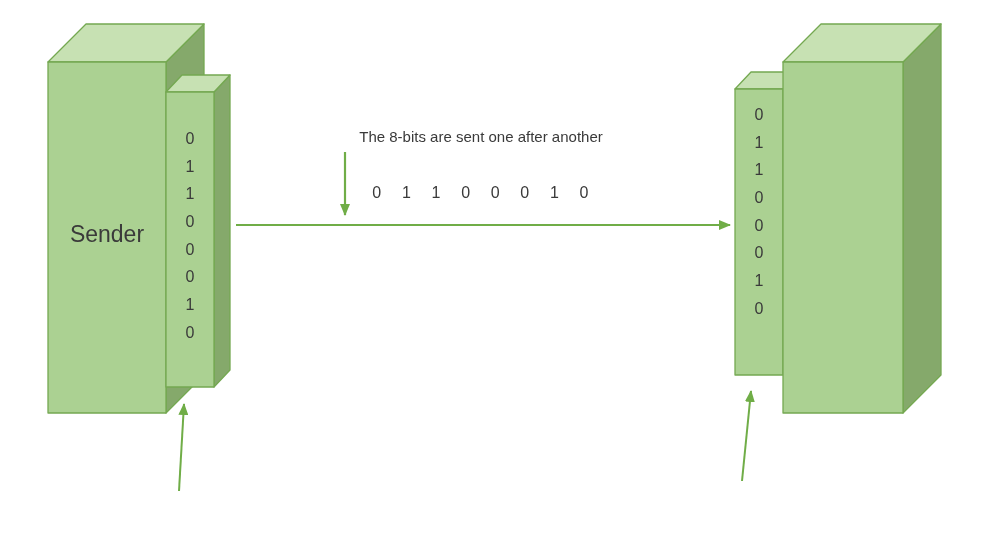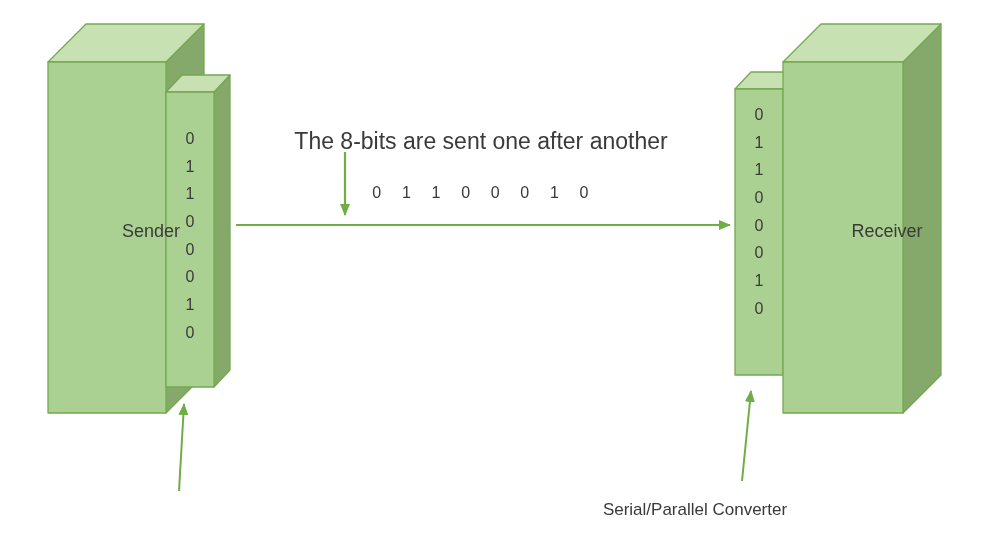--- a/index.html
+++ b/index.html
@@ -3,22 +3,22 @@
 <meta charset="utf-8">
 <style>
   html,body{margin:0;padding:0;background:#ffffff;}
   .canvas{
     position:relative;width:999px;height:544px;background:#ffffff;
     font-family:"Liberation Sans",sans-serif;color:var(--text,#3a3a3a);
     overflow:hidden;
   }
   .canvas svg{position:absolute;left:0;top:0;}
   .txt{position:absolute;text-align:center;white-space:nowrap;}
-  .device-label{font-size:18px;padding-left:44px;}
-  .note{font-size:23px;}
+  .device-label{font-size:23px;}
+  .note{font-size:15px;}
   .conv-label{font-size:17px;}
   .bit-stack{position:absolute;display:flex;flex-direction:column;align-items:center;}
   .bit-stack span{display:block;height:27.7px;line-height:27.7px;font-size:16px;text-align:center;}
   .bit-row{position:absolute;display:flex;flex-direction:row;}
   .bit-row span{display:block;width:29.6px;height:26px;line-height:26px;font-size:16px;text-align:center;}
   polygon,rect.face{stroke:var(--outline,#74a851);stroke-width:1.3;stroke-linejoin:round;}
 </style>
 </head>
 <body>
 
@@ -55,21 +55,20 @@
     </g>
 
     <line x1="236" y1="225" x2="730" y2="225" style="stroke:var(--arrow);stroke-width:2.2;" marker-end="url(#ah)"></line>
     <line x1="345" y1="152" x2="345" y2="215" style="stroke:var(--arrow);stroke-width:2.2;" marker-end="url(#ah)"></line>
     <line x1="179" y1="491" x2="184" y2="404" style="stroke:var(--arrow);stroke-width:2;" marker-end="url(#ah)"></line>
     <line x1="742" y1="481" x2="751" y2="391" style="stroke:var(--arrow);stroke-width:2;" marker-end="url(#ah)"></line>
   </svg>
 
   <div class="txt device-label" style="left:48px;top:221px;width:118px;">Sender</div>
 
-  <div class="txt device-label" style="left:783px;top:221px;width:120px;">Receiver</div>
 
   <div class="bit-stack" style="left:166px;top:125px;width:48px;">
       <span>0</span>
       <span>1</span>
       <span>1</span>
       <span>0</span>
       <span>0</span>
       <span>0</span>
       <span>1</span>
       <span>0</span>
@@ -94,15 +93,14 @@
       <span>1</span>
       <span>0</span>
       <span>0</span>
       <span>0</span>
       <span>1</span>
       <span>0</span>
     </div>
 
 
 
-  <div class="txt conv-label" style="left:545px;top:500px;width:300px;">Serial/Parallel Converter</div>
 
 </div>
 
 </body></html>

